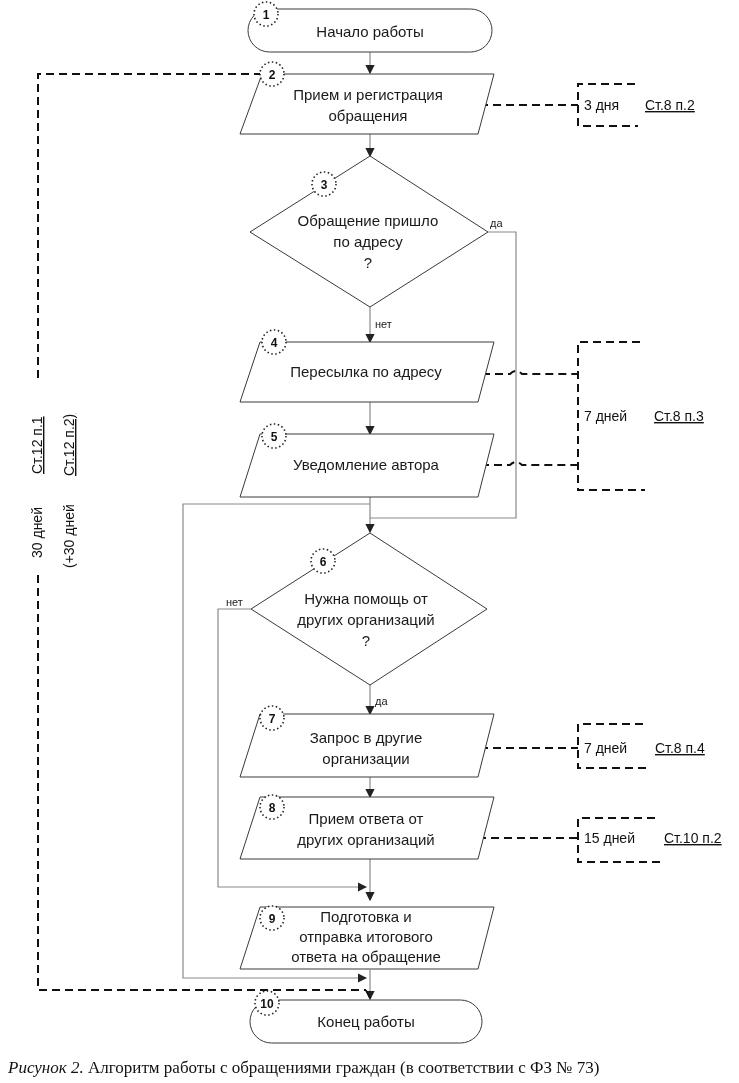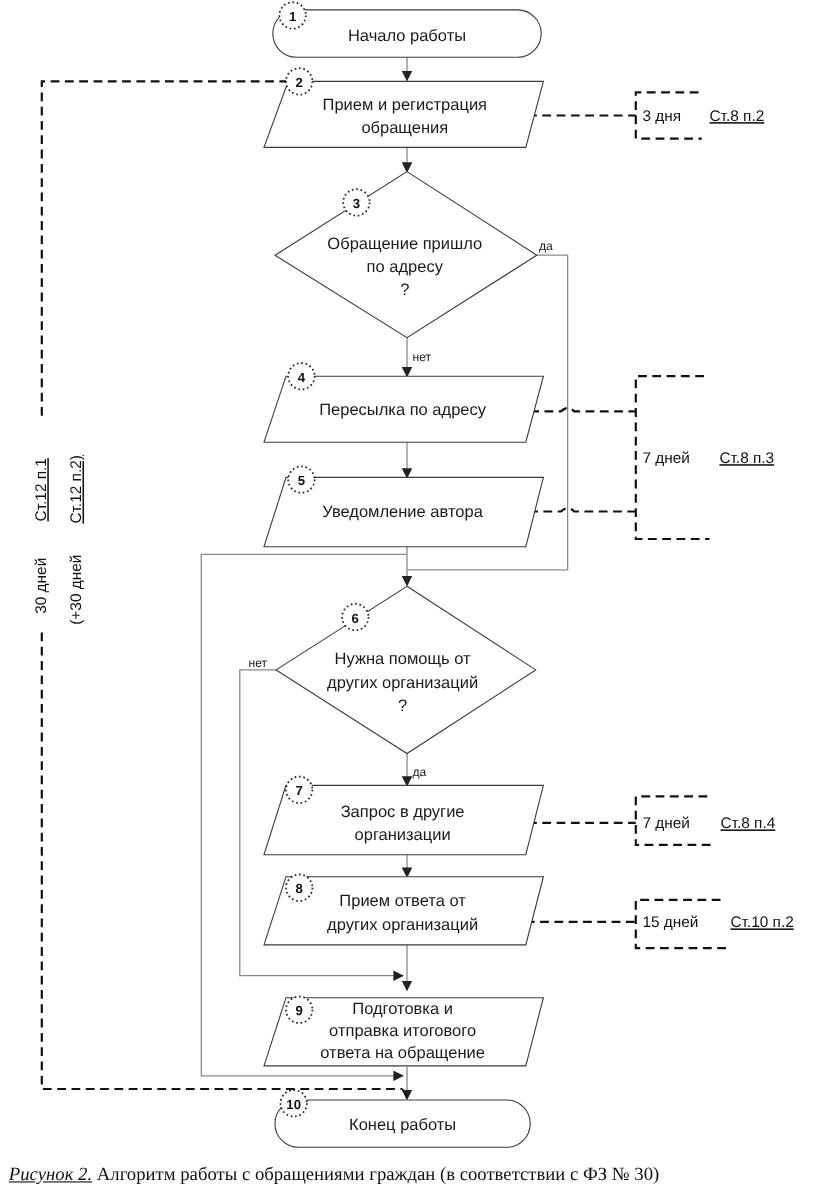--- a/index.html
+++ b/index.html
@@ -7,21 +7,21 @@
   svg{position:absolute;left:0;top:0;}
   .sh{fill:#fff;stroke:#3a3a3a;stroke-width:1;}
   .ln{stroke:#8a8a8a;stroke-width:1.2;fill:none;}
   .dl{stroke:#111;stroke-width:2;fill:none;stroke-dasharray:8,5;}
   .tx{font-family:"Liberation Sans",sans-serif;font-size:15px;fill:#1a1a1a;text-anchor:middle;}
   .sm{font-family:"Liberation Sans",sans-serif;font-size:11px;fill:#1a1a1a;}
   .nc{fill:#fff;stroke:#222;stroke-width:1.6;stroke-dasharray:1.5,2.5;}
   .nt{font-family:"Liberation Sans",sans-serif;font-size:12px;font-weight:bold;fill:#111;text-anchor:middle;}
   .ref{font-family:"Liberation Sans",sans-serif;font-size:14px;fill:#111;}
   .cap{position:absolute;left:8px;top:1058px;font-family:"Liberation Serif",serif;font-size:17px;color:#111;white-space:nowrap;}
-  .cap i{font-style:italic;text-decoration:underline;}
+  .cap i{font-style:italic;}
 </style>
 </head>
 <body>
 
 <svg width="739" height="1083" viewBox="0 0 739 1083">
   <defs>
     <marker id="ar" markerWidth="8" markerHeight="8" refX="7" refY="4" orient="auto">
       <path d="M0,0 L8,4 L0,8 Z" fill="#222"></path>
     </marker>
   </defs>
@@ -129,13 +129,13 @@
   <text class="ref" x="655" y="753" text-decoration="underline">Ст.8 п.4</text>
   <text class="ref" x="584" y="843">15 дней</text>
   <text class="ref" x="664" y="843" text-decoration="underline">Ст.10 п.2</text>
 
   <text class="ref" transform="translate(42,558) rotate(-90)">30 дней</text>
   <text class="ref" transform="translate(42,474) rotate(-90)" text-decoration="underline">Ст.12 п.1</text>
   <text class="ref" transform="translate(74,568) rotate(-90)">(+30 дней</text>
   <text class="ref" transform="translate(74,476) rotate(-90)" text-decoration="underline">Ст.12 п.2)</text>
 </svg>
 
-<div class="cap"><i>Рисунок 2.</i><span> Алгоритм работы с обращениями граждан (в соответствии с ФЗ № 30)</span></div>
+<div class="cap"><i>Рисунок 2.</i><span> Алгоритм работы с обращениями граждан (в соответствии с ФЗ № 73)</span></div>
 
 </body></html>

